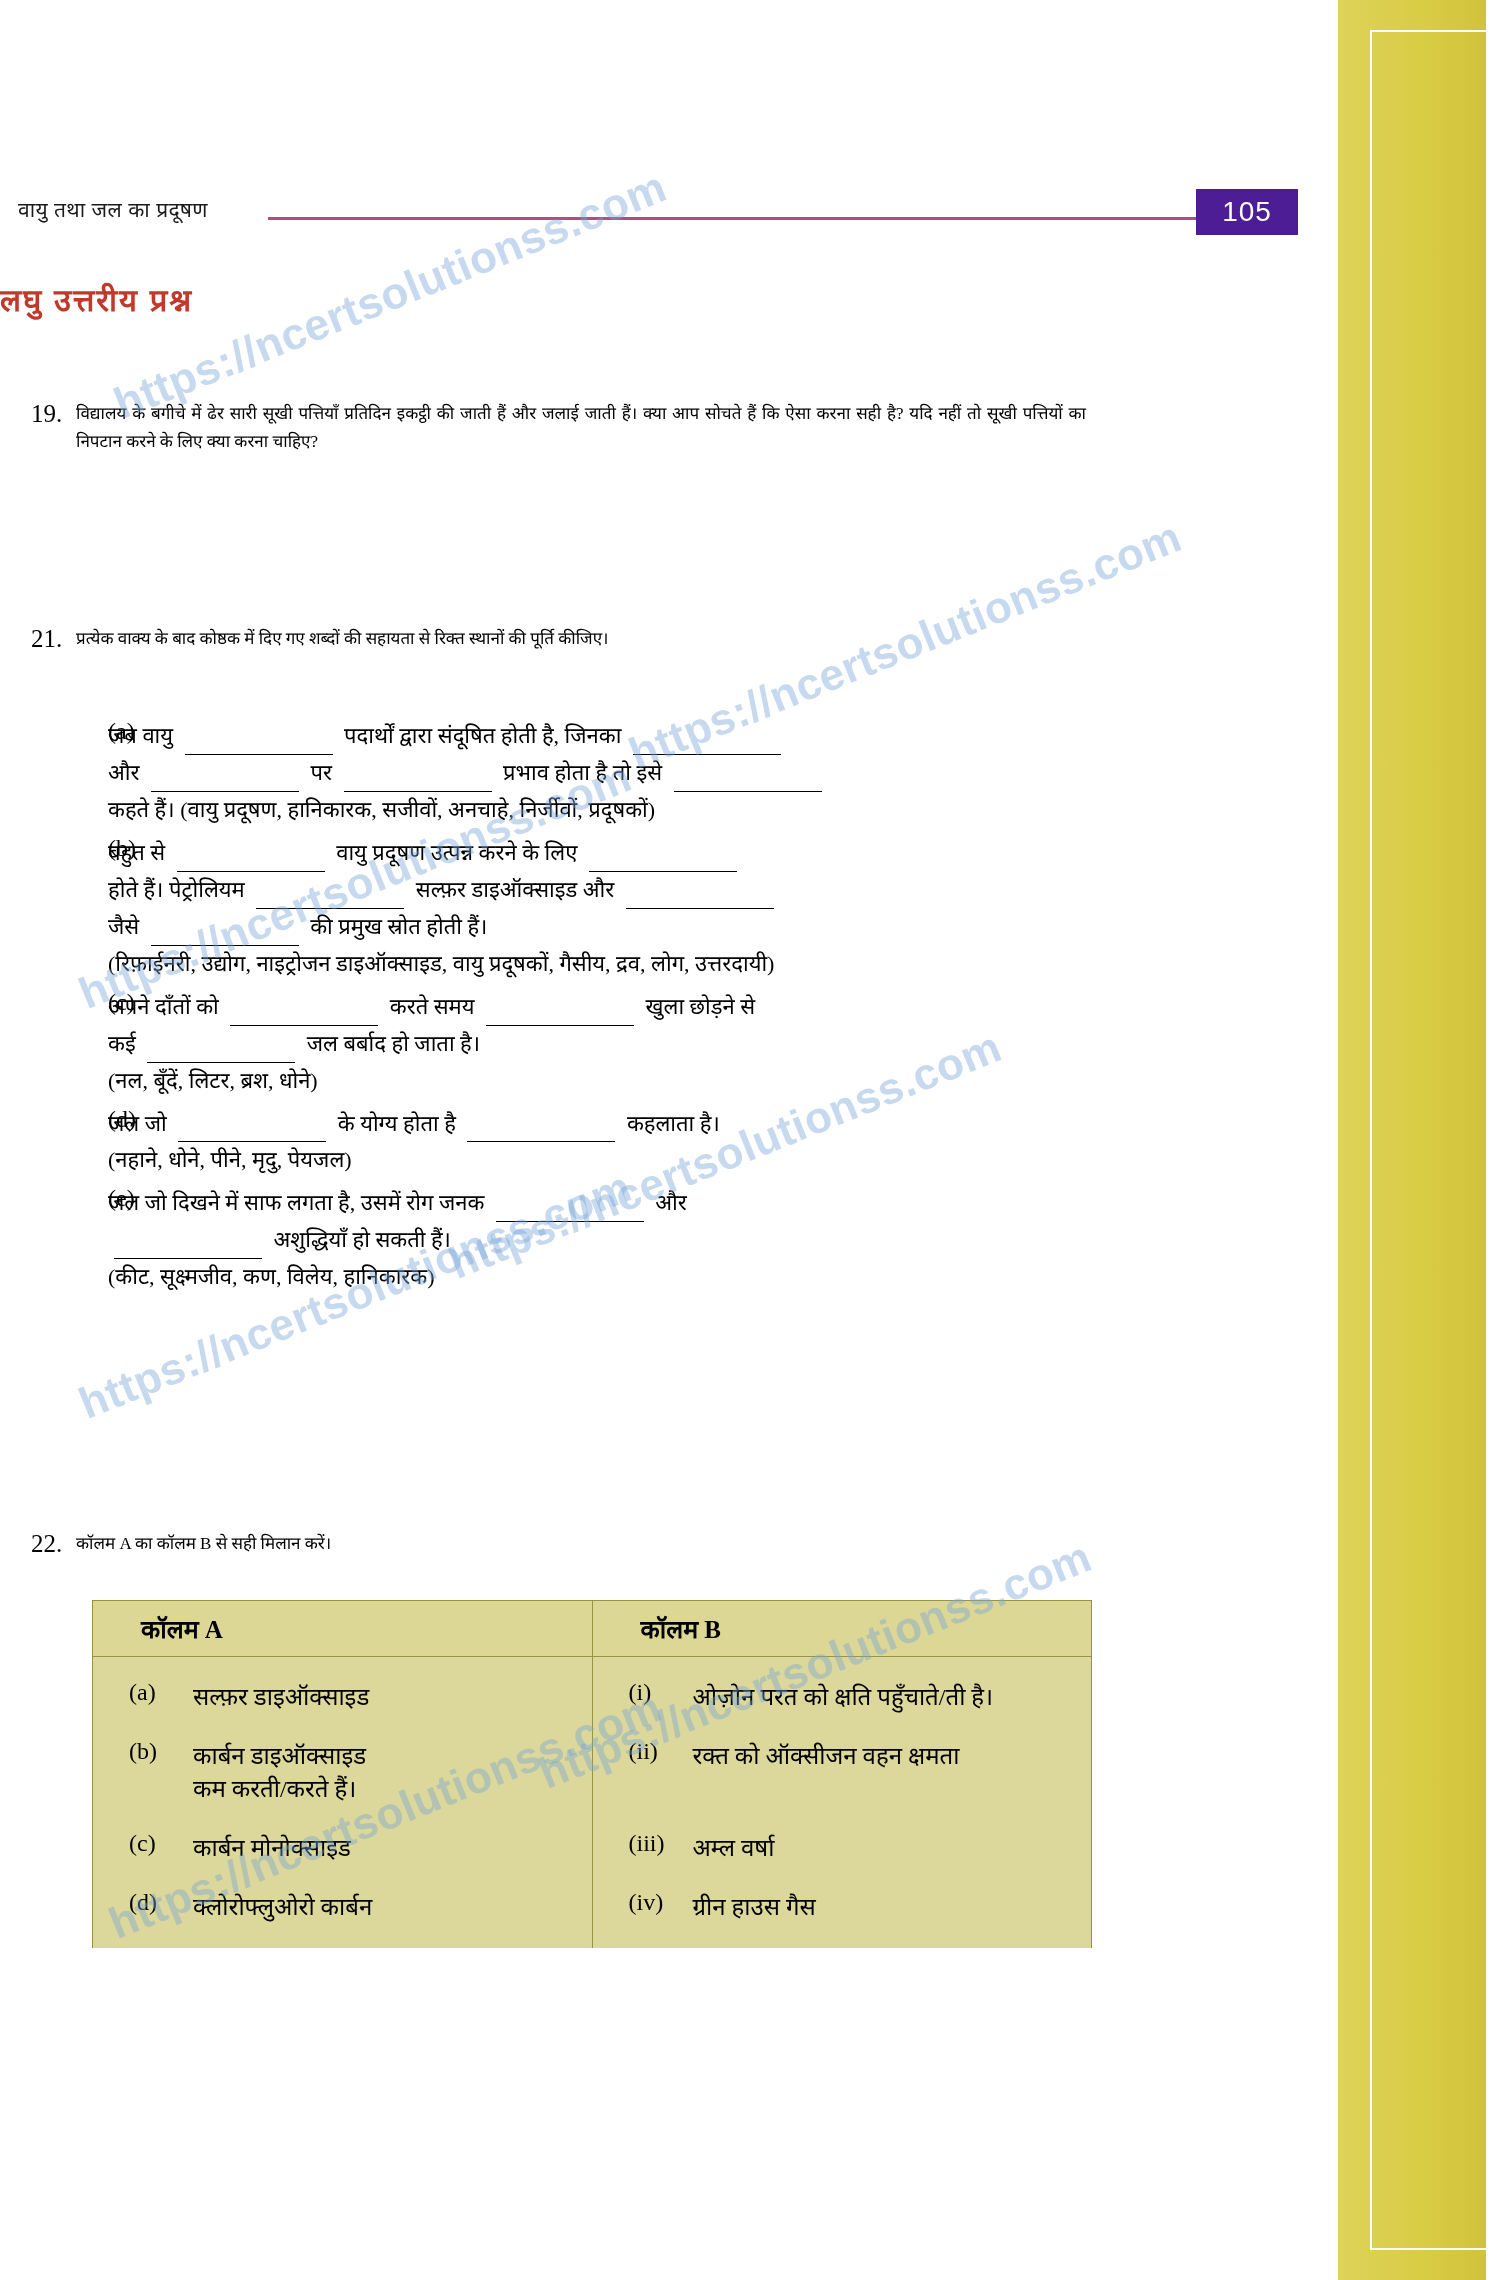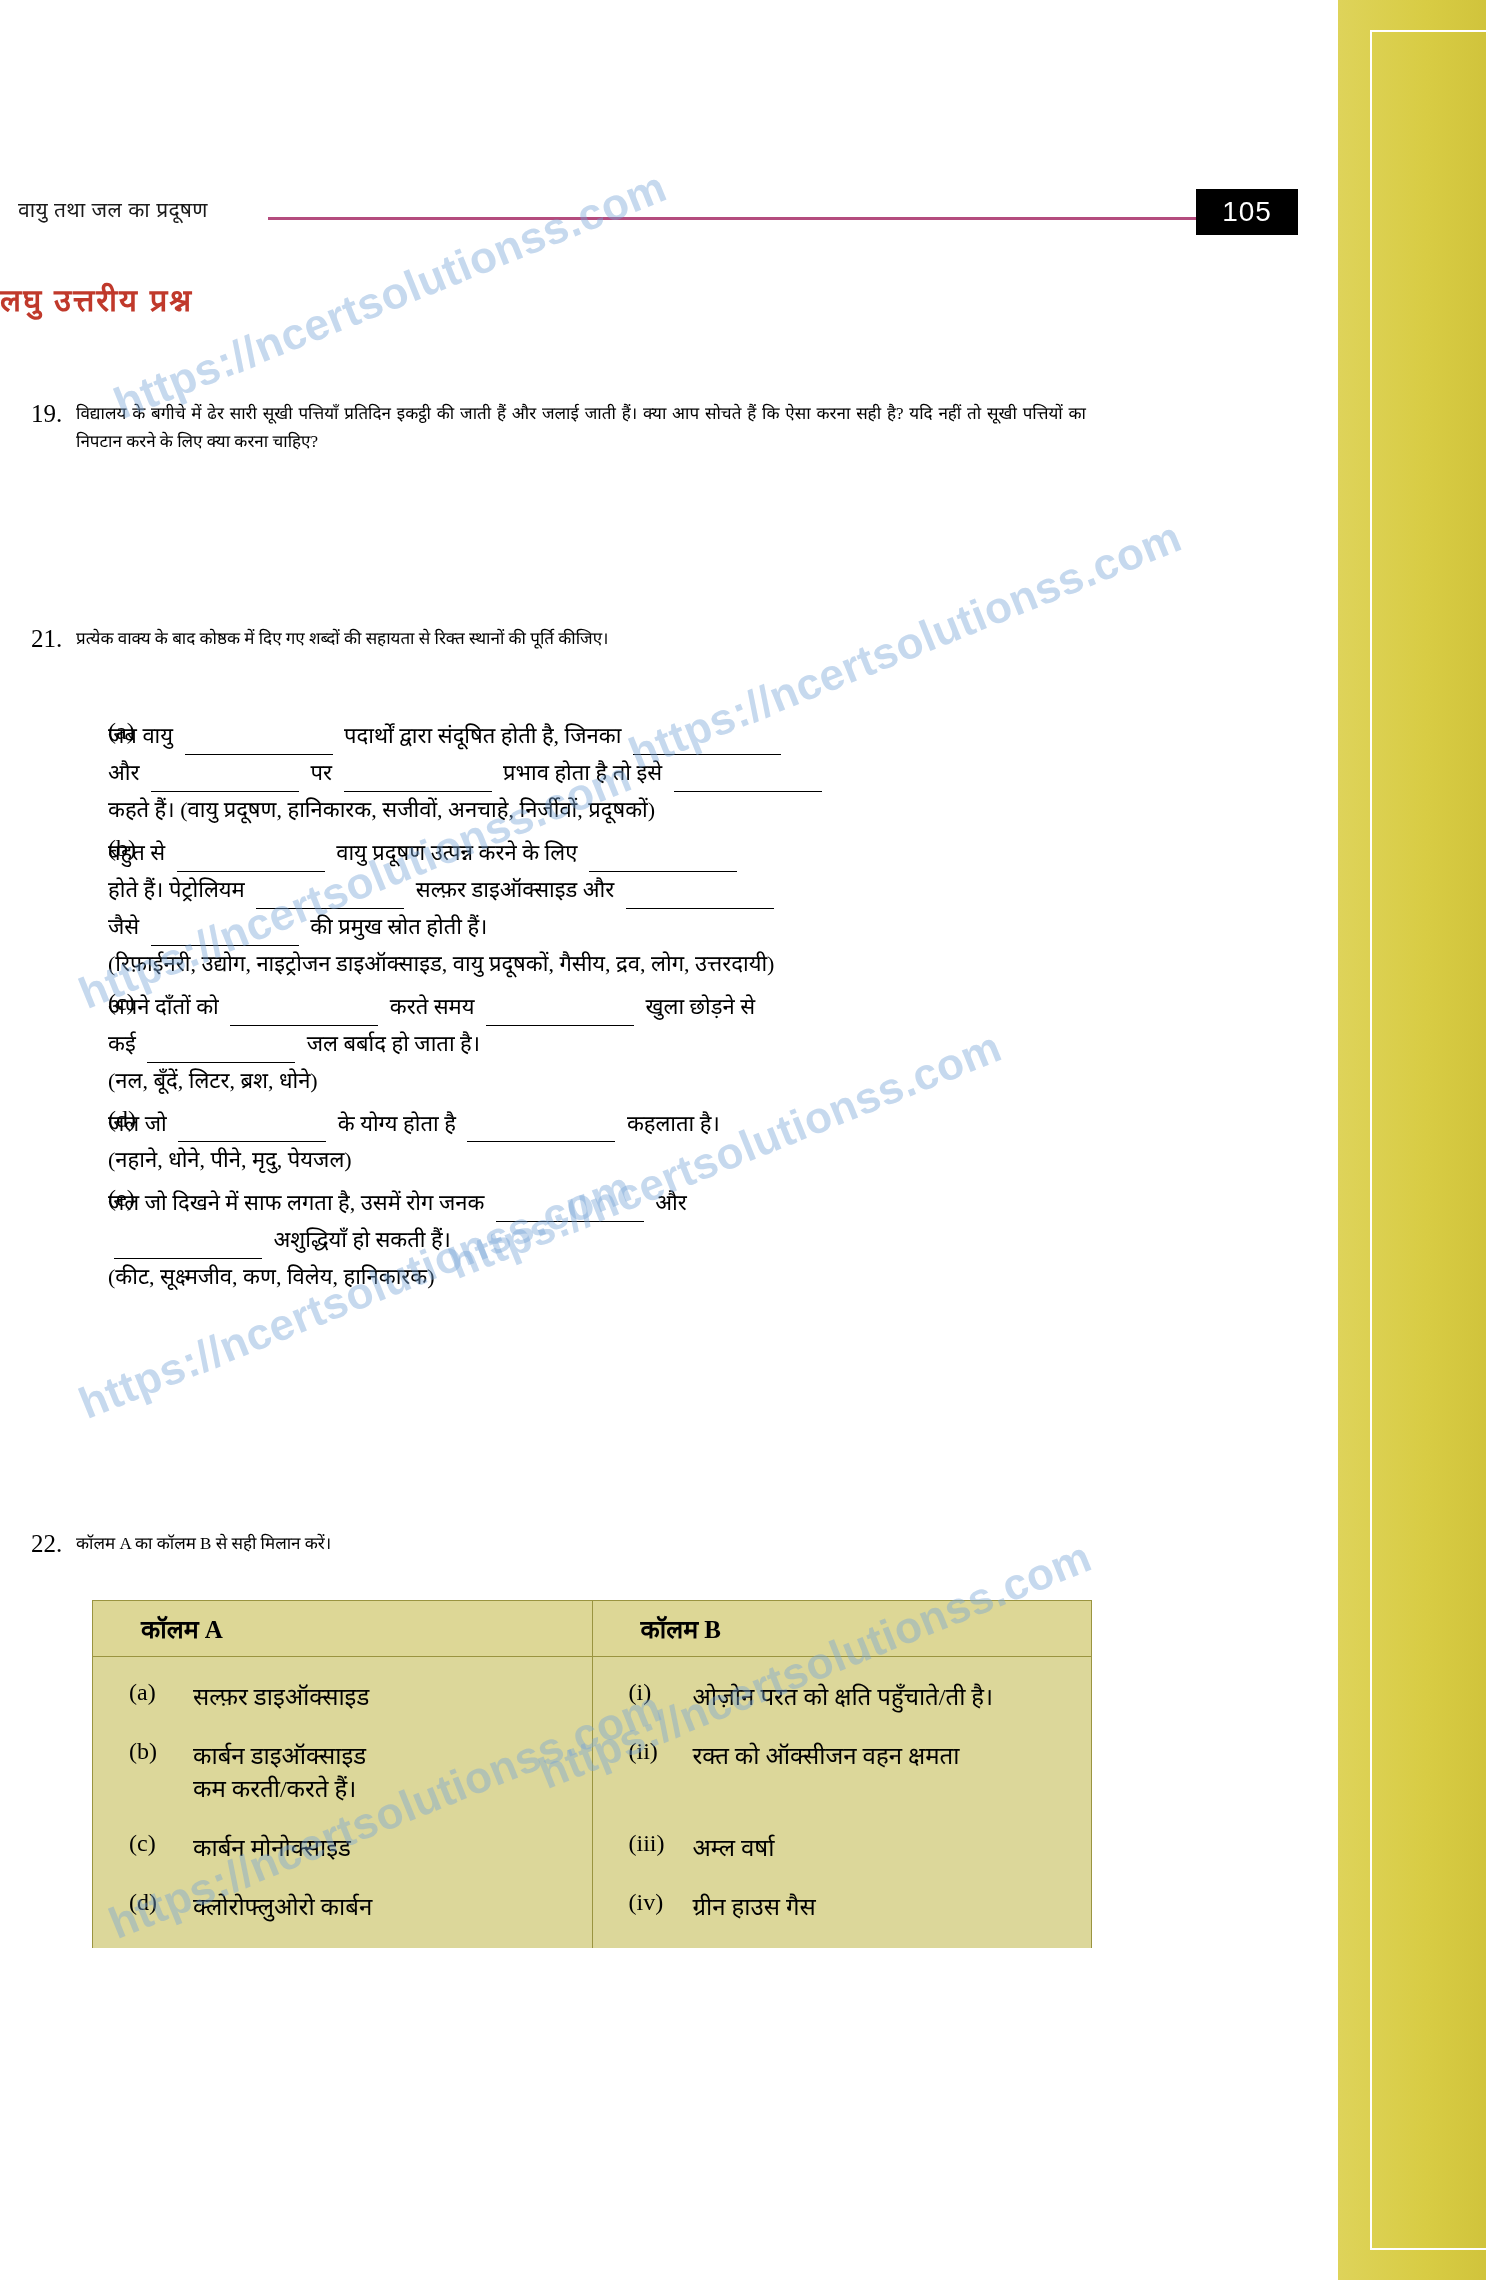--- a/index.html
+++ b/index.html
@@ -70,21 +70,21 @@
   .header-rule {
     position: absolute;
     left: 268px; top: 22px;
     width: 928px; height: 3px;
     background: #b44c7e;
   }
   .page-number-box {
     position: absolute;
     left: 1196px; top: -6px;
     width: 102px; height: 46px;
-    background: #000000;
+    background: #4c1d95;
     color: #ffffff;
     font-family: "Liberation Sans", sans-serif;
     font-size: 28px;
     display: flex;
     align-items: center;
     justify-content: center;
     letter-spacing: 1px;
   }
 
   

